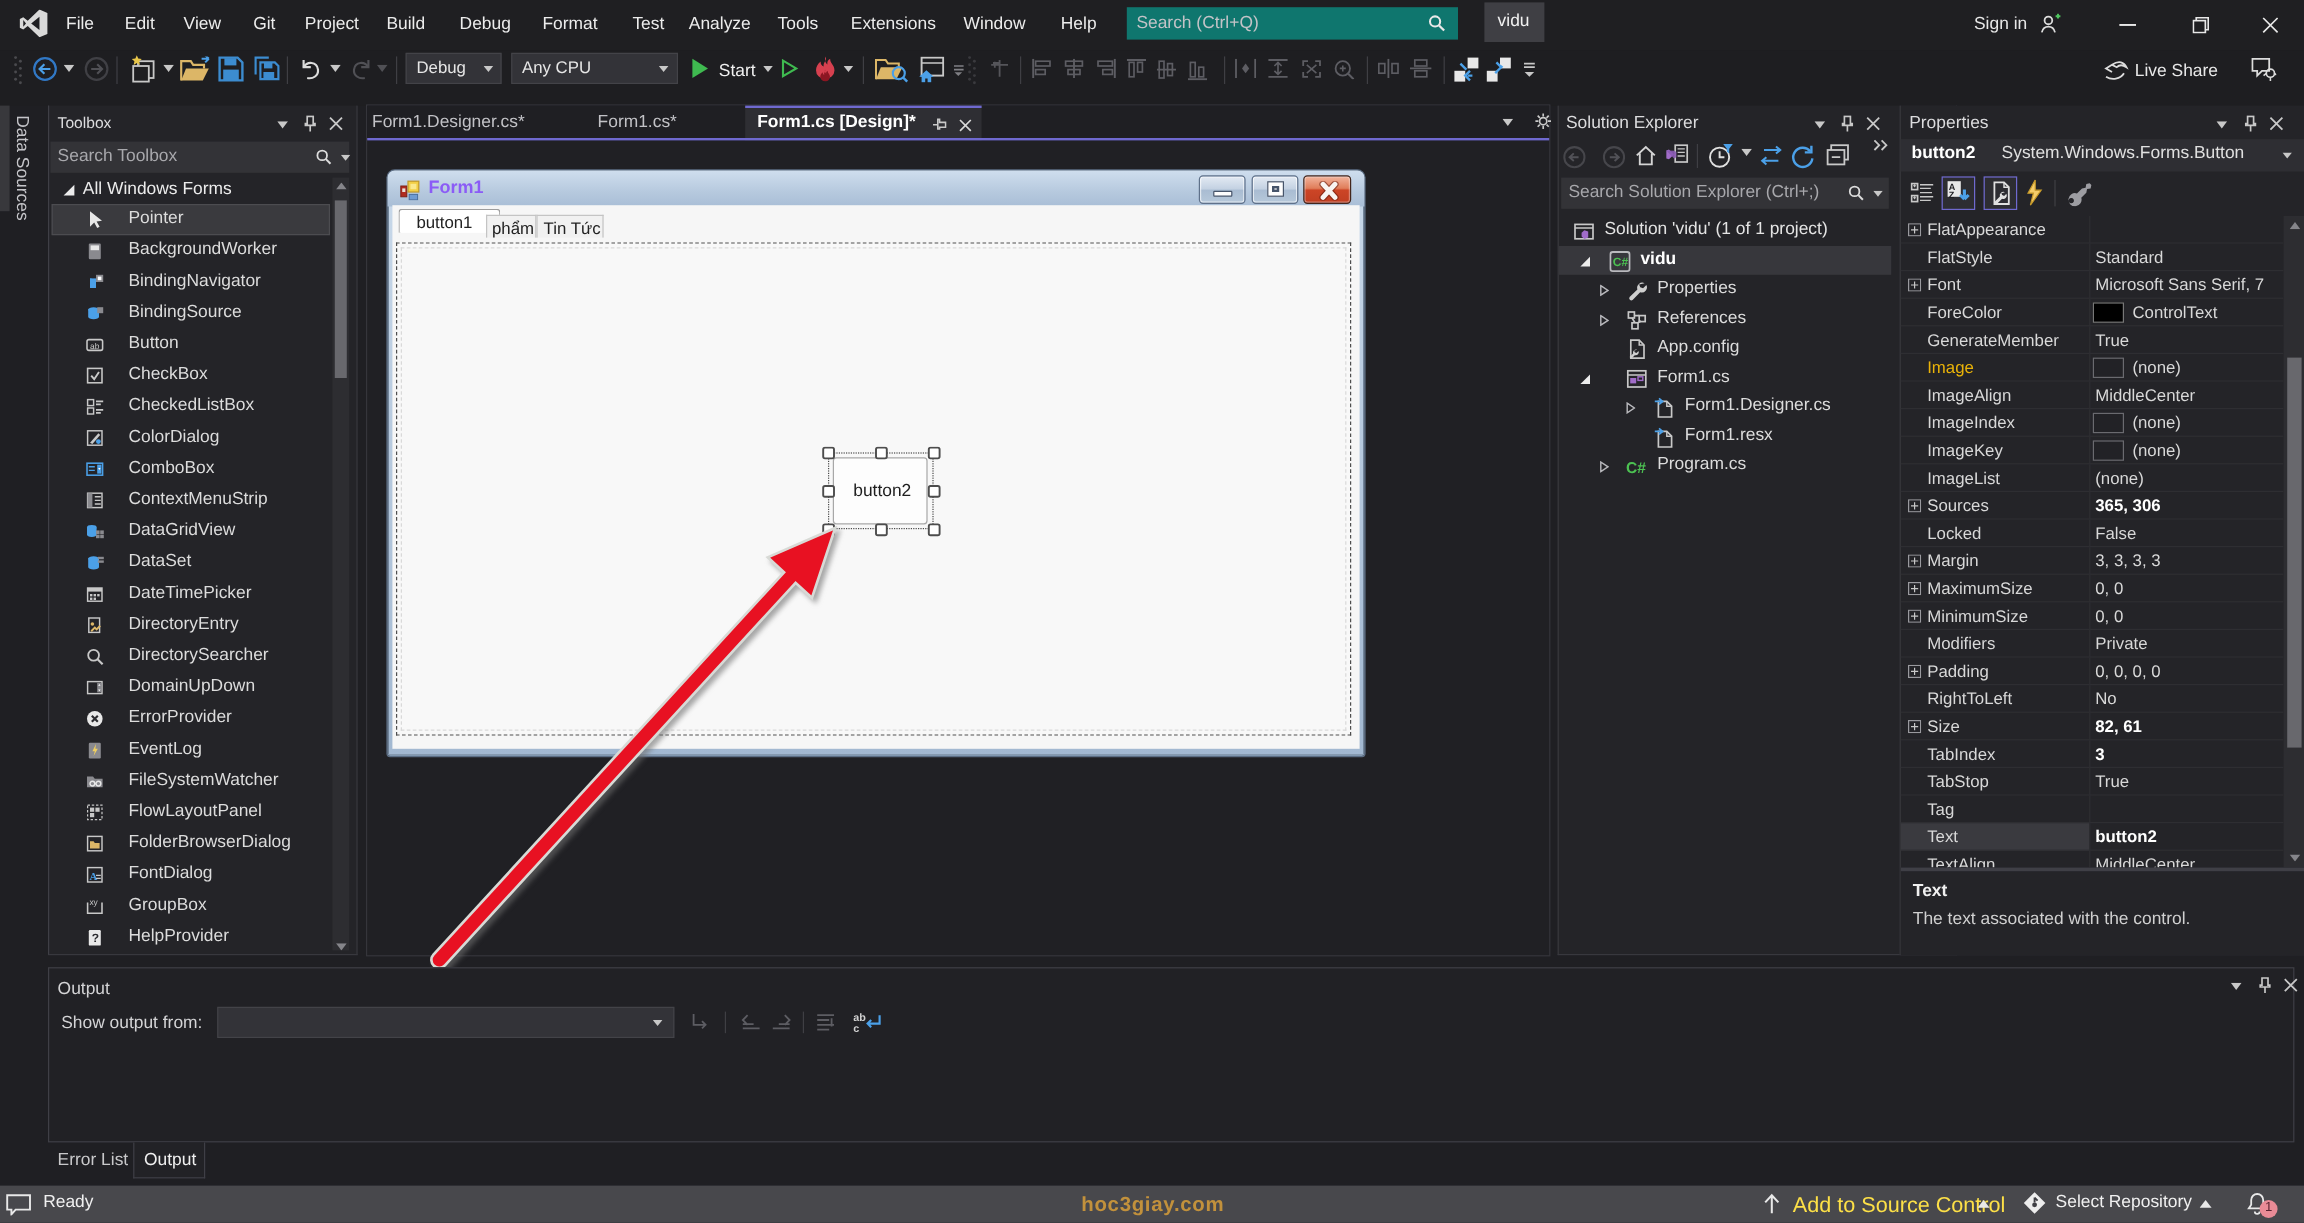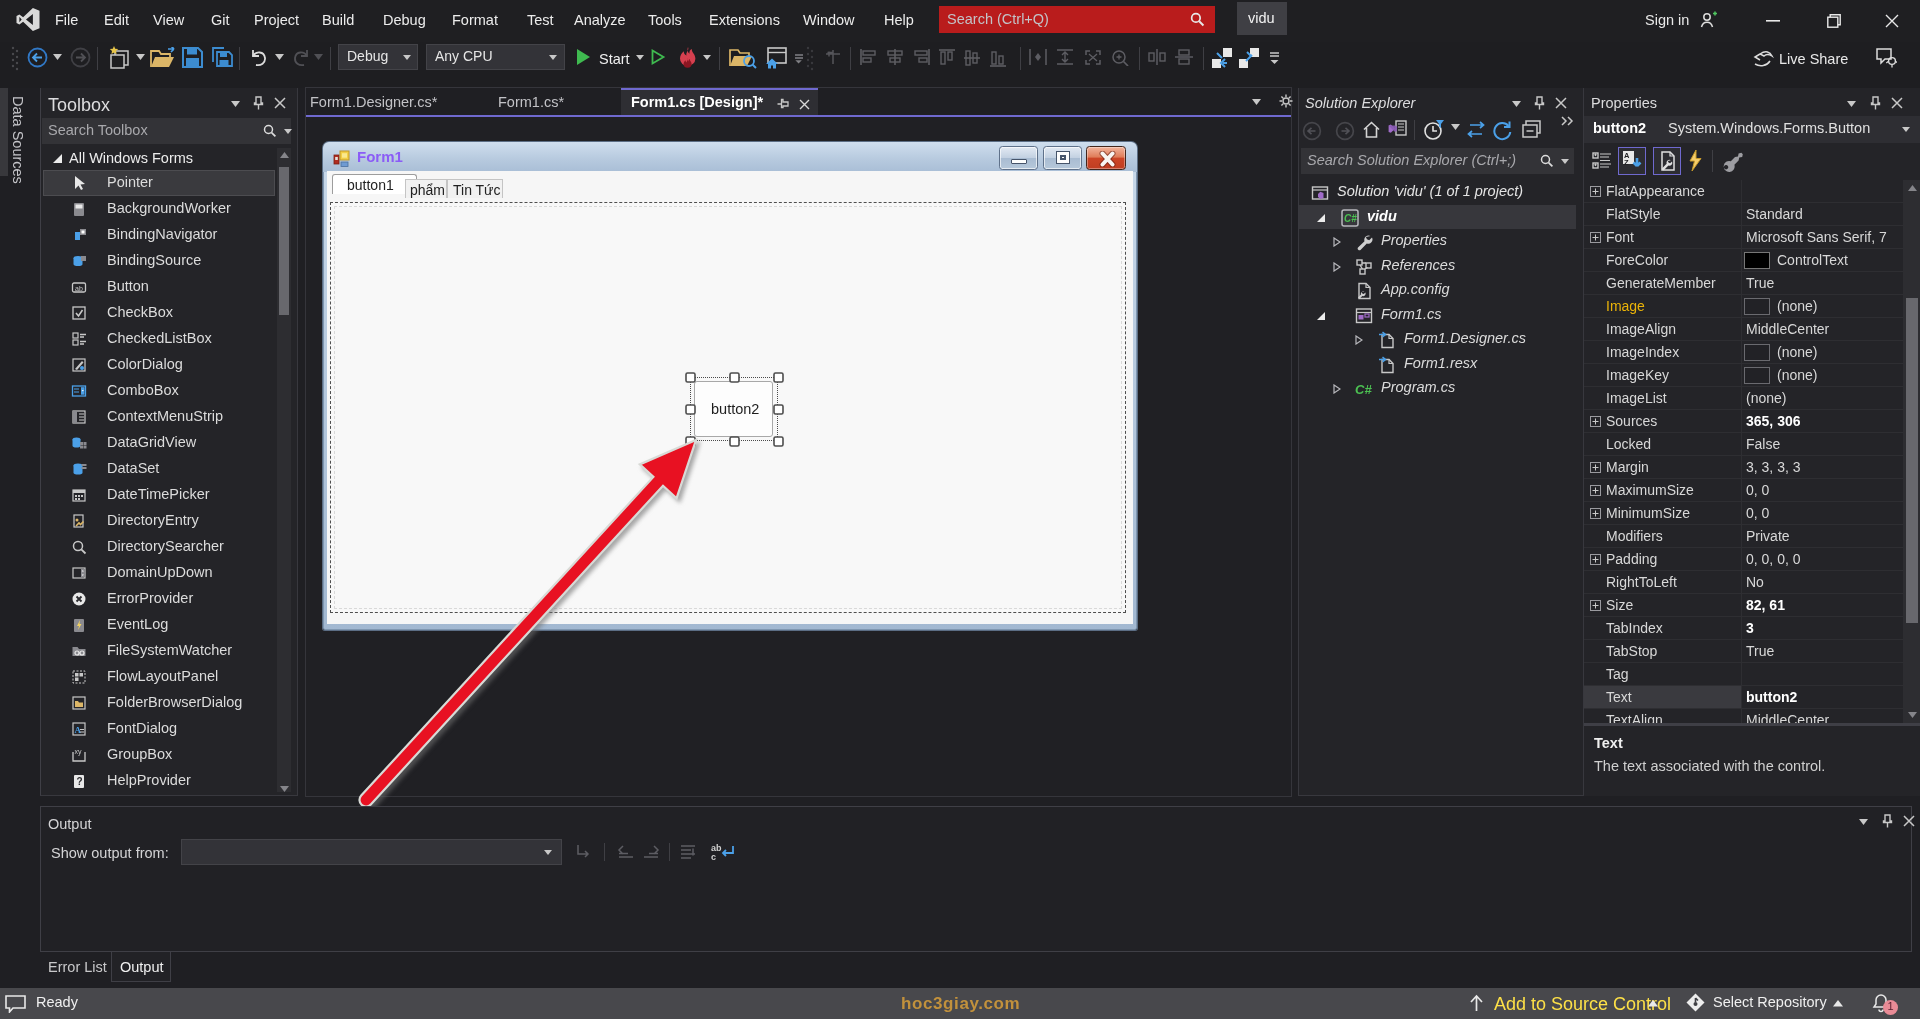--- a/index.html
+++ b/index.html
@@ -32,21 +32,21 @@
     <span class="menu" style="left:254px">Project</span>
     <span class="menu" style="left:322px">Build</span>
     <span class="menu" style="left:383px">Debug</span>
     <span class="menu" style="left:452px">Format</span>
     <span class="menu" style="left:527px">Test</span>
     <span class="menu" style="left:574px">Analyze</span>
     <span class="menu" style="left:648px">Tools</span>
     <span class="menu" style="left:709px">Extensions</span>
     <span class="menu" style="left:803px">Window</span>
     <span class="menu" style="left:884px">Help</span>
-    <div class="abs" style="left:939px;top:6px;width:276px;height:27px;background:#b91c1c;">
+    <div class="abs" style="left:939px;top:6px;width:276px;height:27px;background:#0f766e;">
       <span class="abs" style="left:8px;top:5px;font-size:14.5px;color:#c3c3c7;">Search (Ctrl+Q)</span>
       <svg class="abs" style="left:250px;top:5px" width="17" height="17" viewBox="0 0 16 16">
           <circle cx="6.5" cy="6.5" r="4" fill="none" stroke="#e8e8e8" stroke-width="1.6"></circle>
           <line x1="9.6" y1="9.6" x2="13.6" y2="13.6" stroke="#e8e8e8" stroke-width="1.8"></line>
         </svg>
     </div>
     <div class="abs" style="left:1237px;top:2px;width:50px;height:33px;background:#3f3f44;">
       <span class="abs" style="left:11px;top:8px;font-size:14.5px;color:#f2f2f2;">vidu</span>
     </div>
     <span class="abs" style="left:1645px;top:12px;font-size:14.5px;color:#e8e8e8;">Sign in</span>
@@ -277,21 +277,21 @@
         <path d="M1 1 h14 v10 h-6 l-4 4 v-4 H1z" fill="none" stroke="#dcdcdc" stroke-width="1.5"></path>
         <circle cx="16" cy="13" r="3.4" fill="none" stroke="#dcdcdc" stroke-width="1.4"></circle>
         <path d="M16 16.4 v3 M12.8 13 l-2.5 2 M19.2 13 l1.8 1.5" stroke="#dcdcdc" stroke-width="1.3"></path>
       </svg>
   </div>
   <div id="leftstrip" class="abs" style="left:0;top:88px;width:40px;height:900px;background:#1f1f23;">
     <div class="abs" style="left:0;top:0;width:8px;height:88px;background:#38383c;"></div>
     <div class="abs" style="left:10px;top:8px;font-size:14.5px;color:#c5c5c9;writing-mode:vertical-lr;">Data Sources</div>
   </div>
   <div id="toolbox" class="panel" style="left:40px;top:88px;width:258px;height:708px;border-left:1px solid #3f3f46;border-right:1px solid #38383e;border-bottom:1px solid #38383e;">
-    <span class="abs" style="left:7px;top:7px;font-size:18px;color:#dcdcde;">Toolbox</span>
+    <span class="abs" style="left:7px;top:7px;font-size:13px;color:#dcdcde;">Toolbox</span>
     <svg class="abs" style="left:190px;top:13px" width="10" height="7" viewBox="0 0 10 7">
         <path d="M0 0 h9 L4.5 6z" fill="#c8c8c8"></path>
       </svg>
     <svg class="abs" style="left:211px;top:8px" width="13" height="15" viewBox="0 0 13 15">
         <path d="M4 1 h5 v6 h1.5 v1.5 h-8 V7 H4z M6.5 8.5 v5" stroke="#c8c8c8" stroke-width="1.4" fill="none"></path>
       </svg>
     <svg class="abs" style="left:233px;top:9px" width="12" height="12" viewBox="0 0 12 12">
         <path d="M1 1 L11 11 M11 1 L1 11" stroke="#c8c8c8" stroke-width="1.5"></path>
       </svg>
     <div class="abs" style="left:1px;top:30px;width:249px;height:26px;background:#333337;">
@@ -601,21 +601,21 @@
         <rect x="1" y="65" width="9" height="9" rx="1.5"></rect>
           <rect x="45" y="65" width="9" height="9" rx="1.5"></rect>
           <rect x="89" y="65" width="9" height="9" rx="1.5"></rect>
       </g>
     </svg>
 
     <svg id="arrow" class="abs" style="left:0;top:0;pointer-events:none;overflow:visible" width="985" height="708" viewBox="0 0 985 708">
       <path d="M64.8 716.4 L357.0 397.7 L370.6 410.2 L390 352 L333.8 376.4 L347.4 388.9 L55.2 707.6 A6.5 6.5 0 0 0 64.8 716.4 Z" fill="#e81122" stroke="#d8dad6" stroke-width="2.2" filter="drop-shadow(3px 3px 2px rgba(110,110,110,0.6))"></path>
     </svg>
   </div>
-  <div id="solexp" class="panel" style="left:1298px;top:88px;width:333px;height:708px;border-left:1px solid #38383e;border-right:1px solid #38383e;border-bottom:1px solid #38383e;font-style:italic;">
+  <div id="solexp" class="panel" style="left:1298px;top:88px;width:333px;height:708px;border-left:1px solid #38383e;border-right:1px solid #38383e;border-bottom:1px solid #38383e;">
     <span class="abs" style="left:6px;top:7px;font-size:14.5px;color:#dcdcde;">Solution Explorer</span>
     <svg class="abs" style="left:213px;top:13px" width="10" height="7" viewBox="0 0 10 7">
         <path d="M0 0 h9 L4.5 6z" fill="#c8c8c8"></path>
       </svg>
     <svg class="abs" style="left:234px;top:8px" width="13" height="15" viewBox="0 0 13 15">
         <path d="M4 1 h5 v6 h1.5 v1.5 h-8 V7 H4z M6.5 8.5 v5" stroke="#c8c8c8" stroke-width="1.4" fill="none"></path>
       </svg>
     <svg class="abs" style="left:256px;top:9px" width="12" height="12" viewBox="0 0 12 12">
         <path d="M1 1 L11 11 M11 1 L1 11" stroke="#c8c8c8" stroke-width="1.5"></path>
       </svg>

